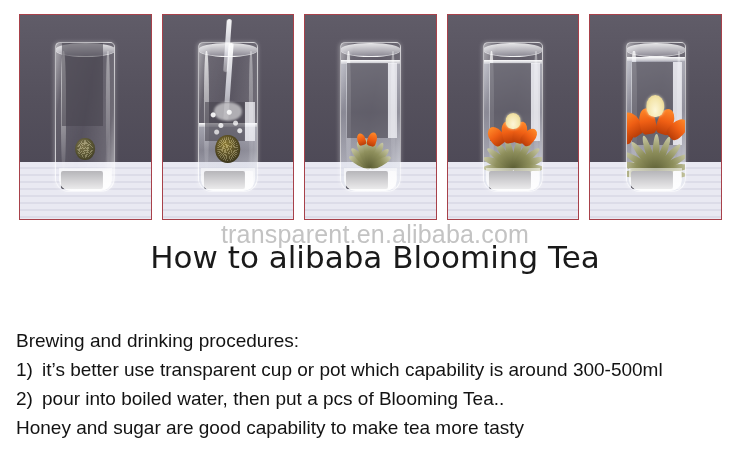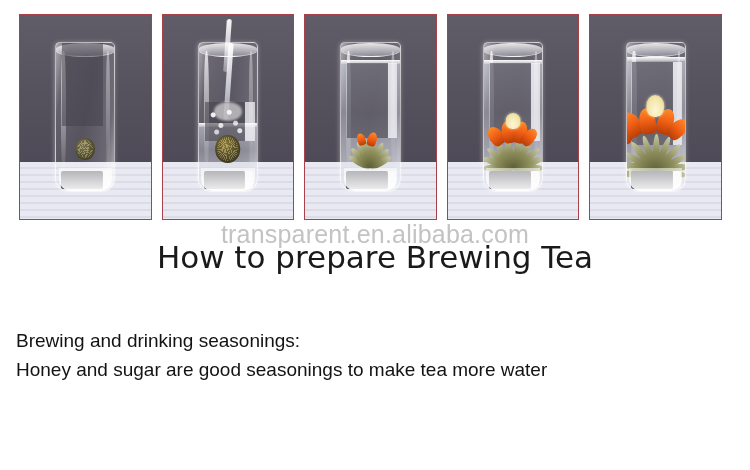--- a/index.html
+++ b/index.html
@@ -476,22 +476,24 @@
         <div class="base-shadow-pale"></div>
         <div class="glass-base"></div>
       </div>
     </div>
   </div>
 
 </div>
 
 <div id="watermark">transparent.en.alibaba.com</div>
 
-<div id="page-title">How to prepare Brewing Tea</div>
+<div id="page-title">How to alibaba Blooming Tea</div>
 
 <div id="instructions">
-  <div class="instr-line">Brewing and drinking seasonings:</div>
-
-
-
-
-  <div class="instr-line">Honey and sugar are good seasonings to make tea more water</div>
+  <div class="instr-line">Brewing and drinking procedures:</div>
+
+  <div class="instr-line"><span class="marker">1)</span><span>it’s better use transparent cup or pot which capability is around 300-500ml</span></div>
+
+  <div class="instr-line"><span class="marker">2)</span><span>pour into boiled water, then put a pcs of Blooming Tea..</span></div>
+
+
+  <div class="instr-line">Honey and sugar are good capability to make tea more tasty</div>
 </div>
 
 </body></html>

